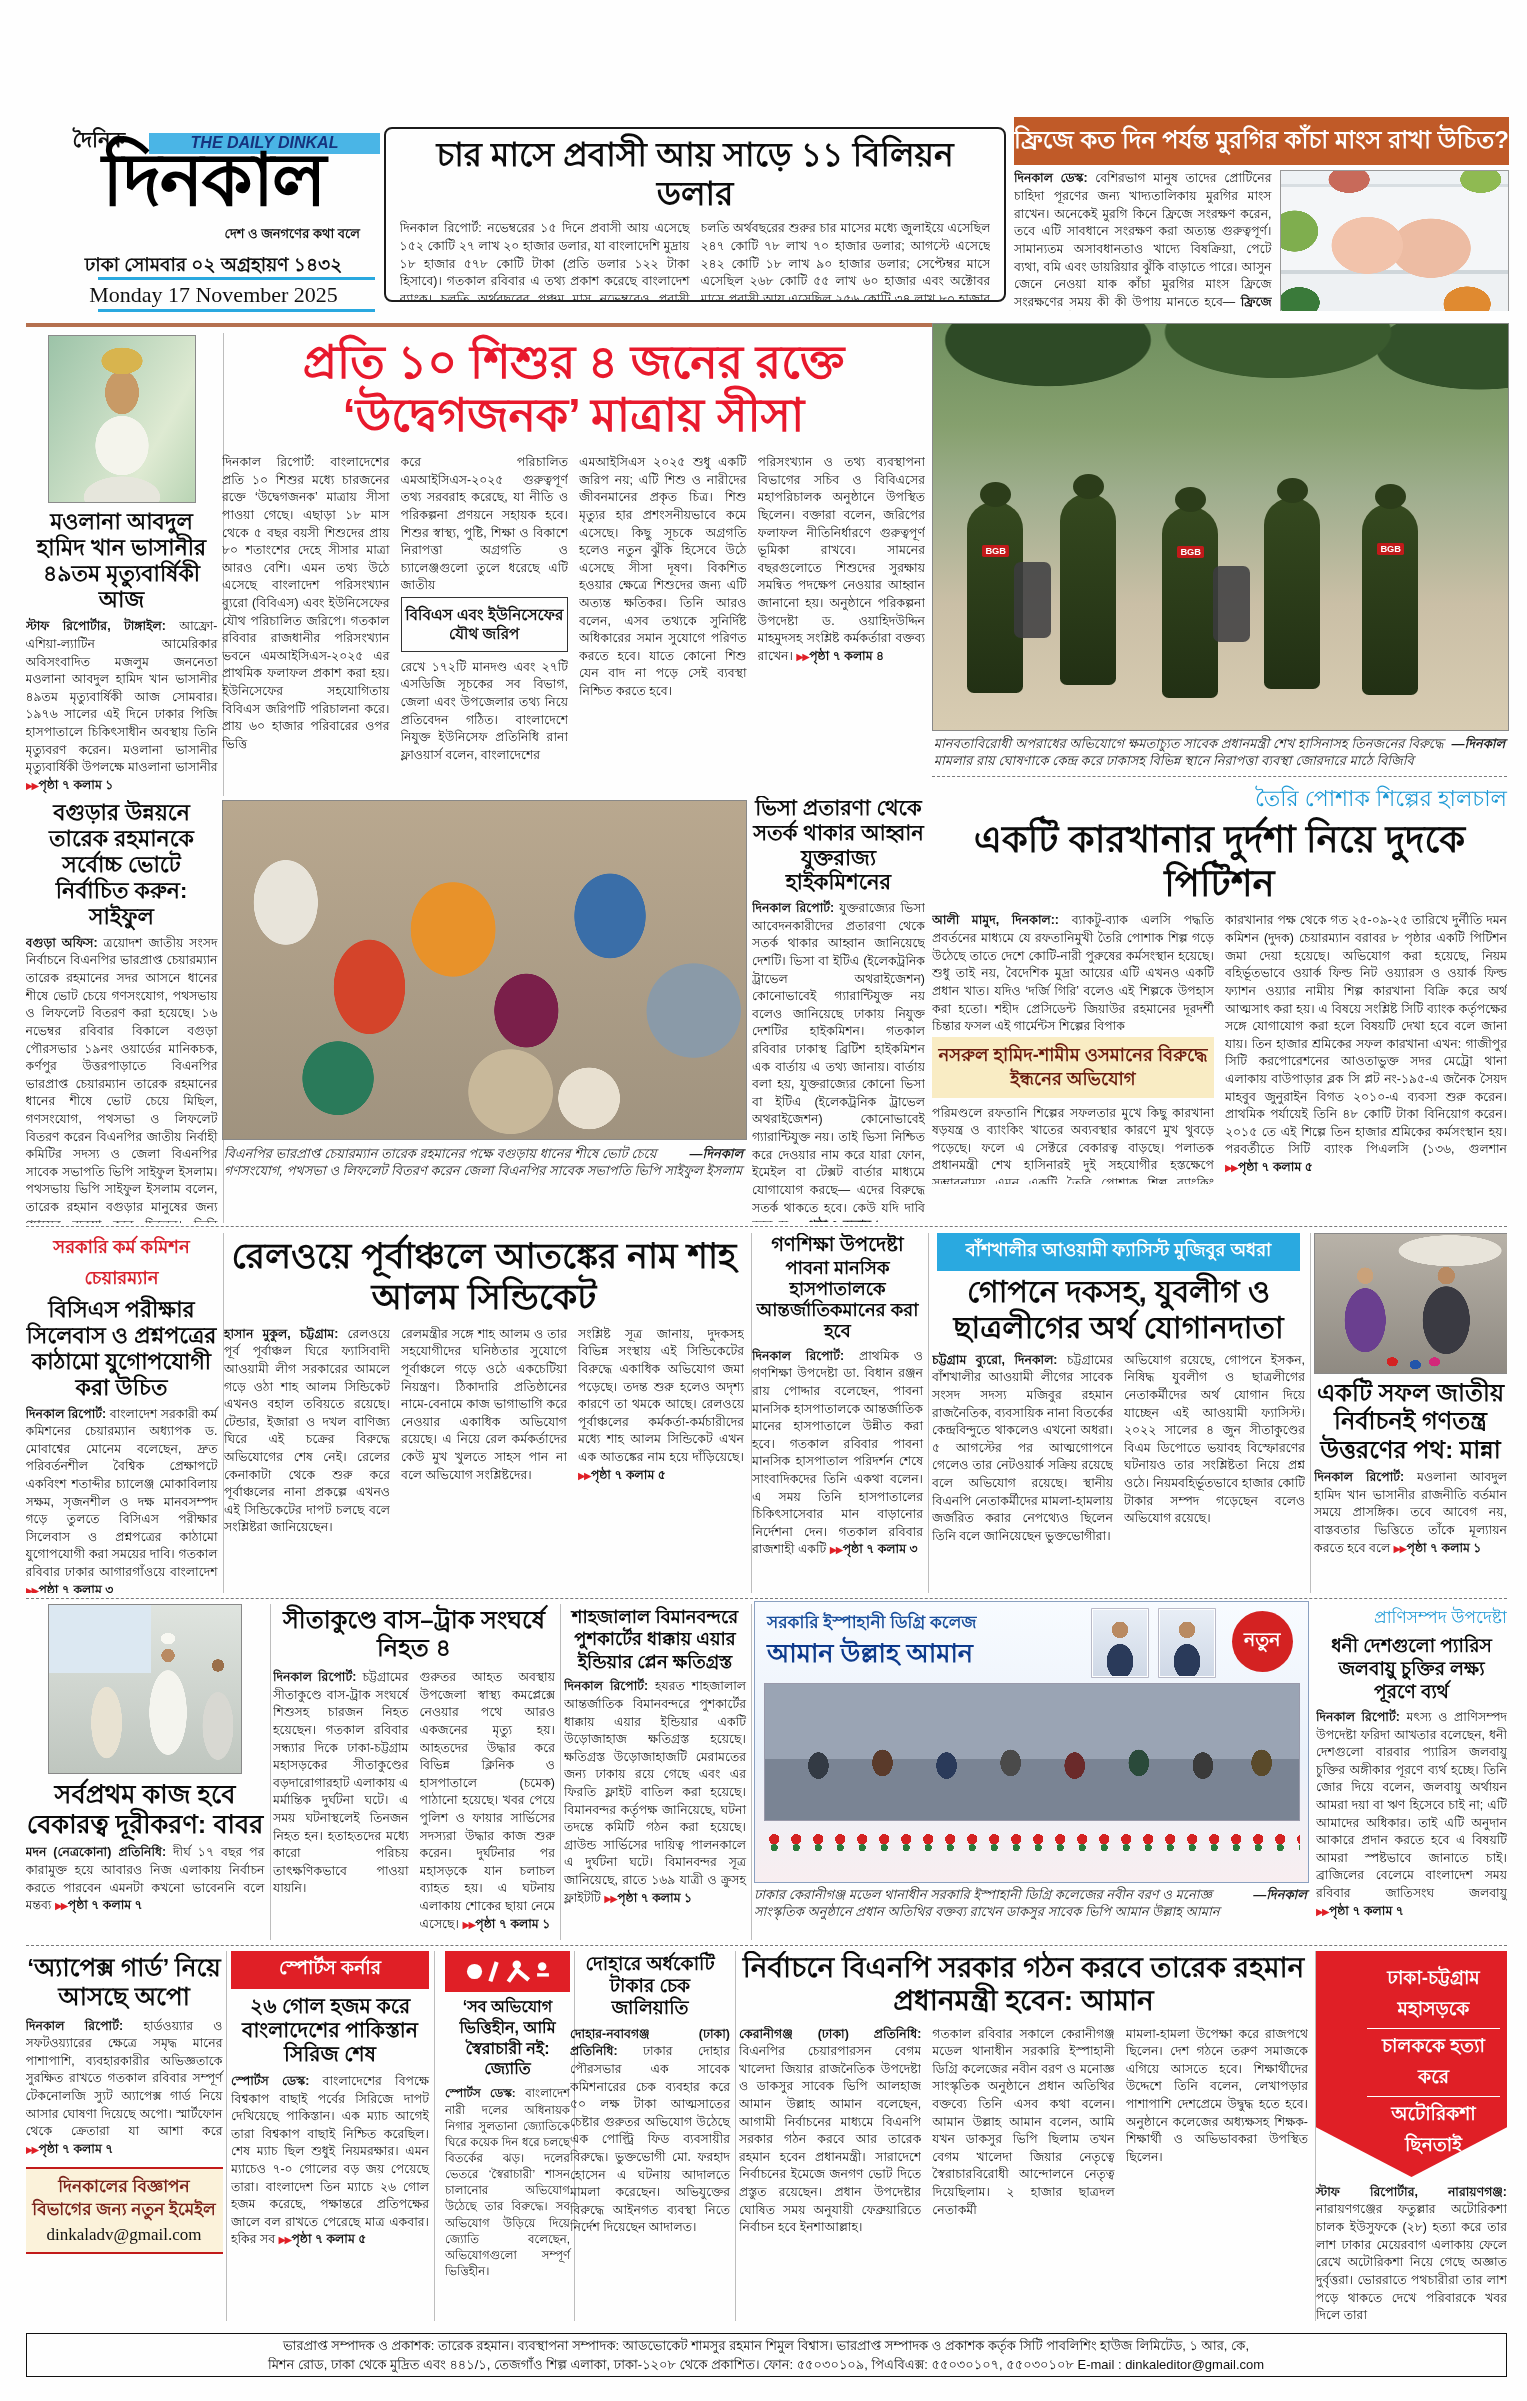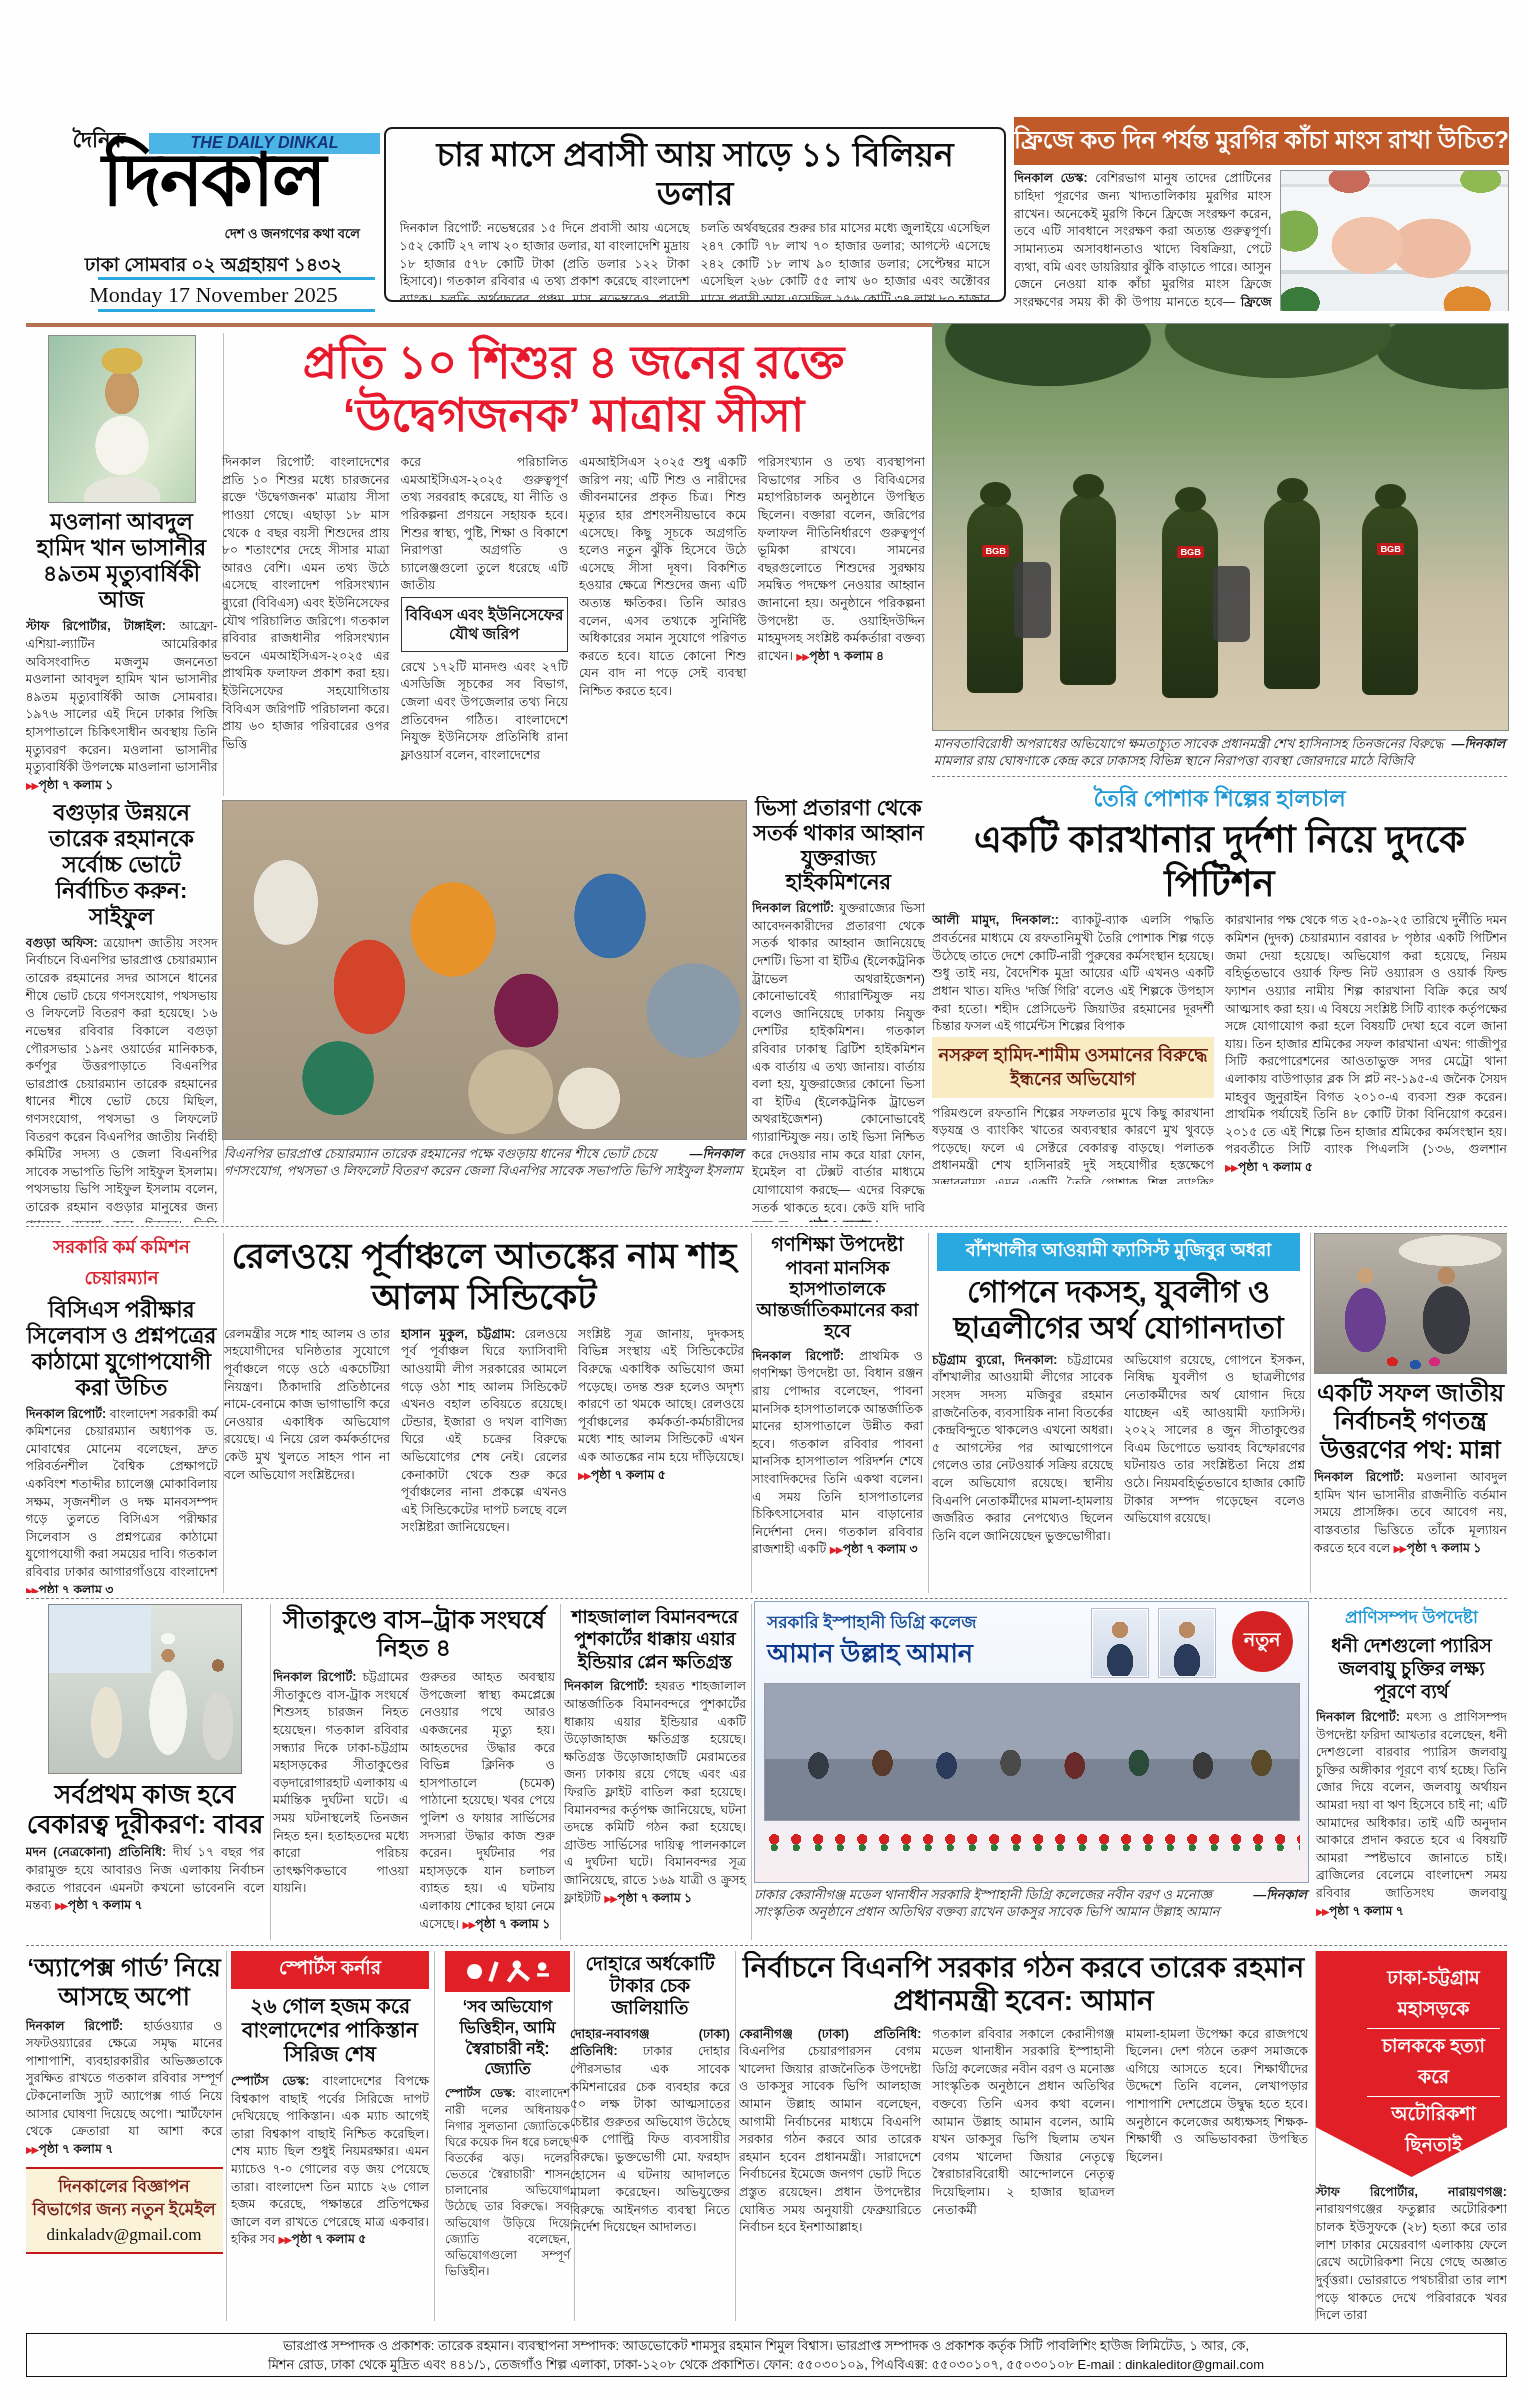--- a/index.html
+++ b/index.html
@@ -11,21 +11,21 @@
   .byline{font-weight:800;}
   .jump{font-weight:800;white-space:nowrap;}
   .jump::before{content:"▶▶ ";color:#e01f26;font-size:.8em;letter-spacing:-1.7px;}
   .cap{font-size:13px;font-style:italic;line-height:1.32;color:#1d1d1d;}
   .credit{font-weight:700;float:right;}
   .hdash{border-top:1.7px dashed #777;height:0;}
   .vr{border-right:0.8px solid #bdbdbd;}
   .cols{display:flex;gap:11px;}
   .cols .c{flex:1;overflow:hidden;}
   .h-center{font-weight:800;text-align:center;line-height:1.18;color:#0c0c0c;}
-  .blue-kicker{color:#1f9ad6;font-weight:700;text-align:center;}
+  .blue-kicker{color:#1f9ad6;font-weight:400;text-align:right;}
   .red-kicker{color:#d9232e;font-weight:800;text-align:center;}
   .clip{overflow:hidden;}
 
   
   #logoBox{left:47px;top:124px;width:333px;height:194px;}
   .daily-lbl{position:absolute;left:25.5px;top:0;font-size:21px;font-weight:800;}
   .en-strip{position:absolute;left:102px;top:8.5px;right:0;background:#4ab5e6;color:#16337e;
             font-weight:800;font-style:italic;font-size:16px;text-align:center;padding:1.7px 0;}
   .logo-big{position:absolute;left:0;top:18.7px;width:100%;text-align:center;font-size:73px;
             font-weight:900;letter-spacing:-1.7px;line-height:1;color:#000;}
@@ -347,25 +347,25 @@
     <div class="bt">
       <span class="byline">দিনকাল রিপোর্ট:</span>
       <span>বাংলাদেশ সরকারী কর্ম কমিশনের চেয়ারম্যান অধ্যাপক ড. মোবাশ্বের মোনেম বলেছেন, দ্রুত পরিবর্তনশীল বৈশ্বিক প্রেক্ষাপটে একবিংশ শতাব্দীর চ্যালেঞ্জ মোকাবিলায় সক্ষম, সৃজনশীল ও দক্ষ মানবসম্পদ গড়ে তুলতে বিসিএস পরীক্ষার সিলেবাস ও প্রশ্নপত্রের কাঠামো যুগোপযোগী করা সময়ের দাবি। গতকাল রবিবার ঢাকার আগারগাঁওয়ে বাংলাদেশ</span>
       <span class="jump">পৃষ্ঠা ৭ কলাম ৩</span>
     </div>
   </div>
 
   <div class="abs clip vr" id="railwayBox" style="padding-right:6.8px">
     <div class="h-center hl">রেলওয়ে পূর্বাঞ্চলে আতঙ্কের নাম শাহ আলম সিন্ডিকেট</div>
     <div class="cols">
-      <div class="c bt">রেলমন্ত্রীর সঙ্গে শাহ আলম ও তার সহযোগীদের ঘনিষ্ঠতার সুযোগে পূর্বাঞ্চলে গড়ে ওঠে একচেটিয়া নিয়ন্ত্রণ। ঠিকাদারি প্রতিষ্ঠানের নামে-বেনামে কাজ ভাগাভাগি করে নেওয়ার একাধিক অভিযোগ রয়েছে। এ নিয়ে রেল কর্মকর্তাদের কেউ মুখ খুলতে সাহস পান না বলে অভিযোগ সংশ্লিষ্টদের।</div>
       <div class="c bt">
         <span class="byline">হাসান মুকুল, চট্টগ্রাম:</span>
         <span>রেলওয়ে পূর্ব পূর্বাঞ্চল ঘিরে ফ্যাসিবাদী আওয়ামী লীগ সরকারের আমলে গড়ে ওঠা শাহ আলম সিন্ডিকেট এখনও বহাল তবিয়তে রয়েছে। টেন্ডার, ইজারা ও দখল বাণিজ্য ঘিরে এই চক্রের বিরুদ্ধে অভিযোগের শেষ নেই। রেলের কেনাকাটা থেকে শুরু করে পূর্বাঞ্চলের নানা প্রকল্পে এখনও এই সিন্ডিকেটের দাপট চলছে বলে সংশ্লিষ্টরা জানিয়েছেন।</span>
       </div>
+      <div class="c bt">রেলমন্ত্রীর সঙ্গে শাহ আলম ও তার সহযোগীদের ঘনিষ্ঠতার সুযোগে পূর্বাঞ্চলে গড়ে ওঠে একচেটিয়া নিয়ন্ত্রণ। ঠিকাদারি প্রতিষ্ঠানের নামে-বেনামে কাজ ভাগাভাগি করে নেওয়ার একাধিক অভিযোগ রয়েছে। এ নিয়ে রেল কর্মকর্তাদের কেউ মুখ খুলতে সাহস পান না বলে অভিযোগ সংশ্লিষ্টদের।</div>
       <div class="c bt">
         <span>সংশ্লিষ্ট সূত্র জানায়, দুদকসহ বিভিন্ন সংস্থায় এই সিন্ডিকেটের বিরুদ্ধে একাধিক অভিযোগ জমা পড়েছে। তদন্ত শুরু হলেও অদৃশ্য কারণে তা থমকে আছে। রেলওয়ে পূর্বাঞ্চলের কর্মকর্তা-কর্মচারীদের মধ্যে শাহ আলম সিন্ডিকেট এখন এক আতঙ্কের নাম হয়ে দাঁড়িয়েছে।</span>
         <span class="jump">পৃষ্ঠা ৭ কলাম ৫</span>
       </div>
     </div>
   </div>
 
   <div class="abs clip vr" id="gonoBox" style="padding-right:5.1px">
     <div class="k h-center">গণশিক্ষা উপদেষ্টা</div>
     <div class="h-center hl">পাবনা মানসিক হাসপাতালকে আন্তর্জাতিকমানের করা হবে</div>

